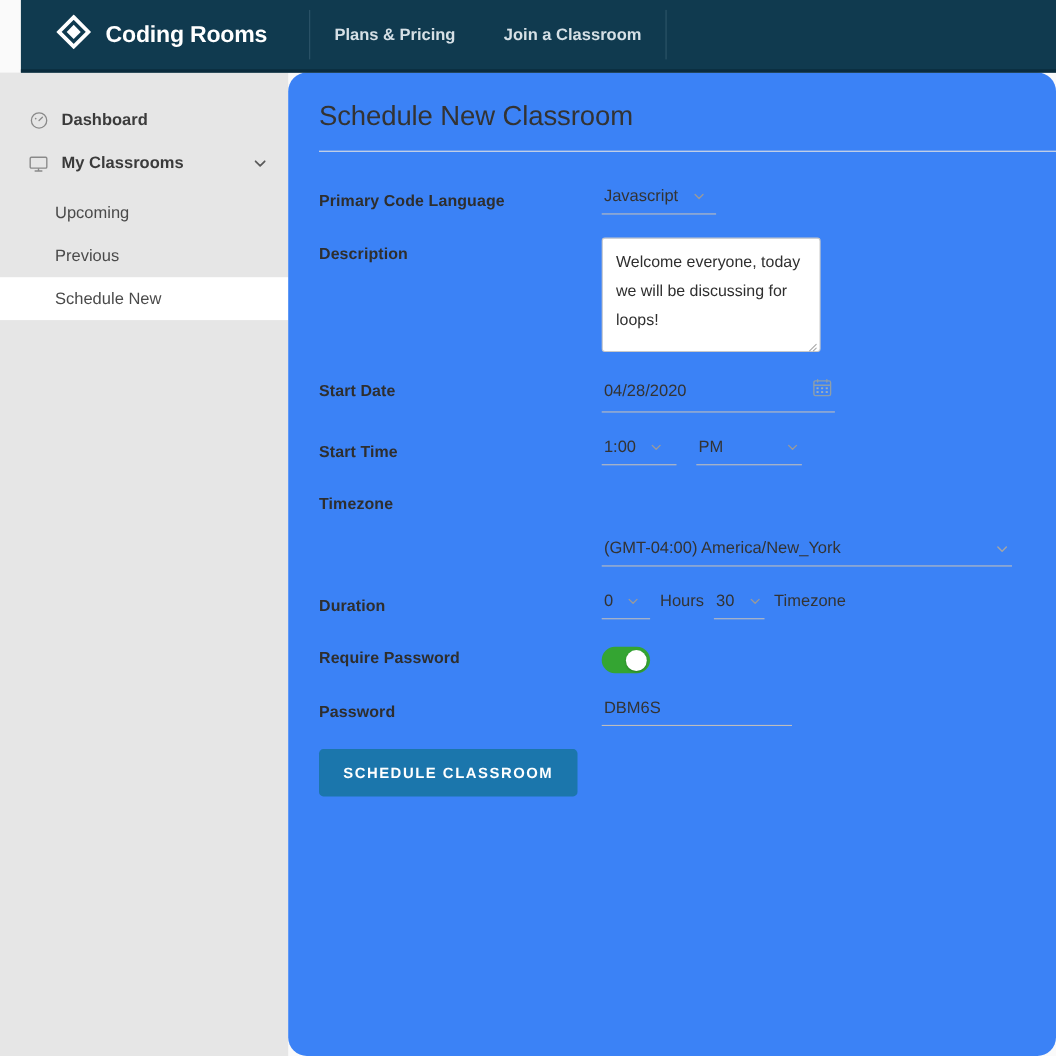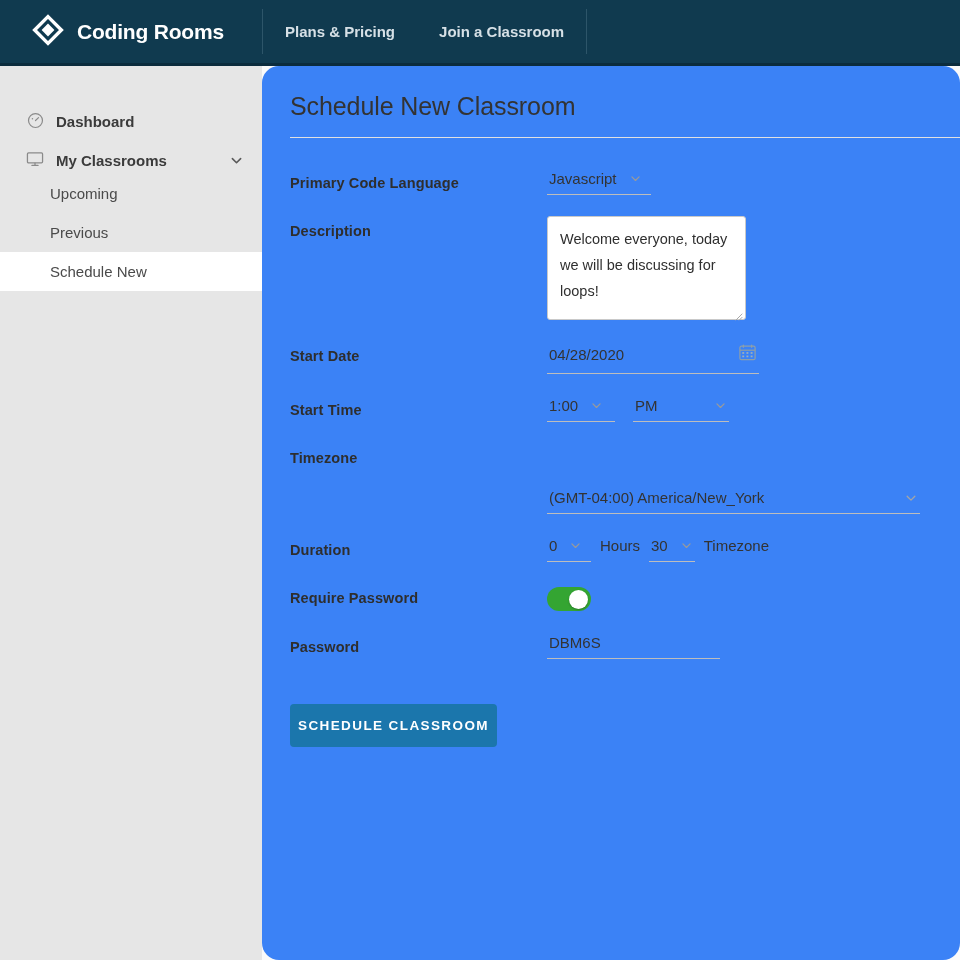--- a/index.html
+++ b/index.html
@@ -19,20 +19,21 @@
   }
 
   
   .navbar {
     position: relative;
     height: 66px;
     background: #103a4f;
     display: flex;
     align-items: center;
     border-bottom: 3px solid #0b2c3d;
+    margin-left: 19px;
   }
 
   .brand {
     display: flex;
     align-items: center;
     gap: 13px;
     padding-left: 32px;
     width: 262px;
     flex: 0 0 262px;
     text-decoration: none;
@@ -82,21 +83,21 @@
   
   .sidebar {
     width: 262px;
     flex: 0 0 262px;
     background: #e6e6e6;
     padding-top: 24px;
   }
 
   .side-item {
     display: flex;
-    align-items: flex-end;
+    align-items: center;
     height: 39px;
     padding-left: 26px;
     font-size: 15px;
     color: #3b3b3b;
     font-weight: 700;
     cursor: pointer;
     user-select: none;
   }
 
   .side-item .ico {
@@ -287,30 +288,30 @@
     height: 19px;
     border-radius: 50%;
     background: #ffffff;
     top: 2.5px;
     right: 3px;
     box-shadow: 0 1px 2px rgba(0,0,0,.25);
   }
 
   
   .submit {
-    margin-top: 24px;
+    margin-top: 0;
     background: #1b76ac;
     color: #ffffff;
     border: 0;
     border-radius: 4px;
     font-family: inherit;
     font-size: 13.5px;
     font-weight: 700;
     letter-spacing: 1.4px;
-    padding: 14px 8px;
+    padding: 14px 22px;
     cursor: pointer;
     display: inline-block;
   }
 
   .row-button { margin-left: 0; }
 </style>
 </head>
 <body>
 
 <div class="navbar">

